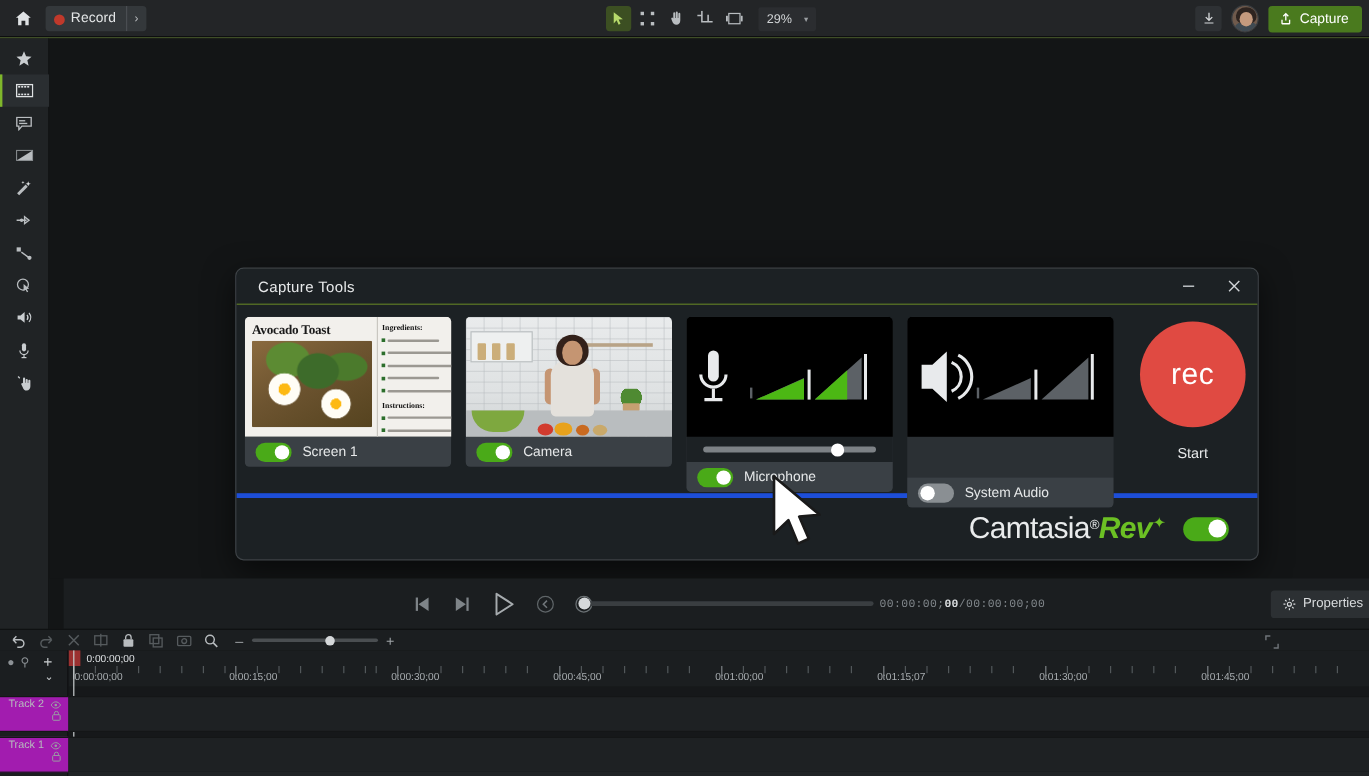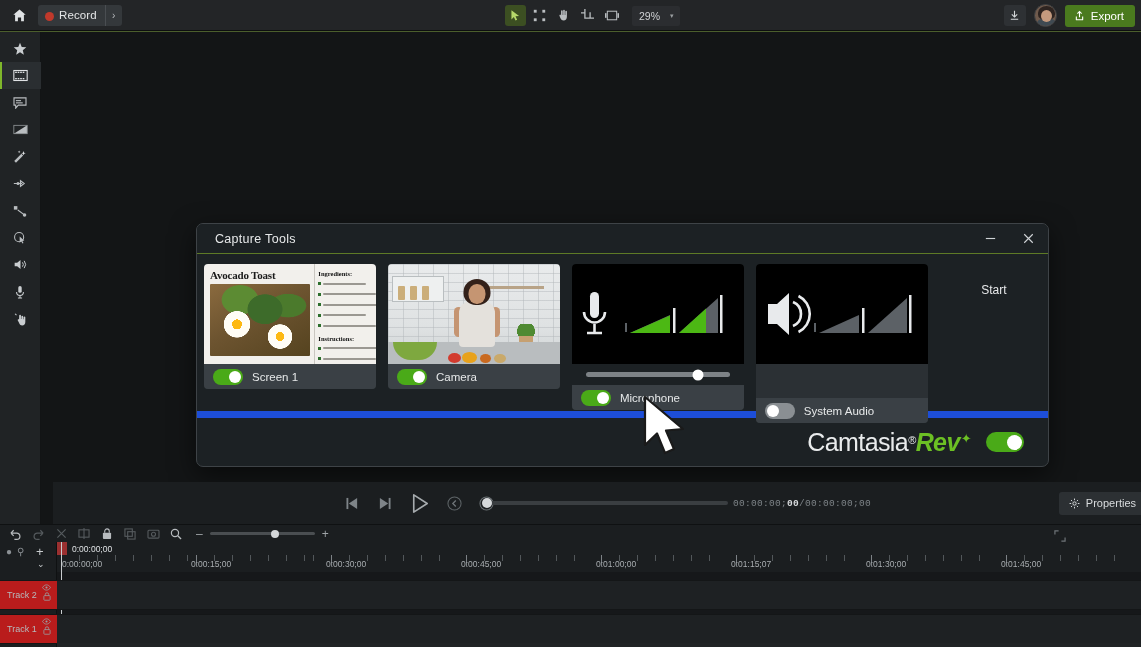--- a/index.html
+++ b/index.html
@@ -178,21 +178,21 @@
   .rec-col { width: 112px; display: flex; flex-direction: column; align-items: center; padding-top: 4px; }
   .rec-circle {
     width: 88px; height: 88px; border-radius: 50%; background: #e04a42;
     display: flex; align-items: center; justify-content: center;
     color: #fff; font-size: 25px; letter-spacing: .5px;
   }
   .rec-start { margin-top: 15px; font-size: 12px; color: #e7e9ea; }
 
   .dlg-foot {
     height: 55px; display: flex; align-items: center; justify-content: flex-end;
-    padding-right: 24px; gap: 16px; border-top: 7px solid #1d4ed8;
+    padding-right: 24px; gap: 16px; border-top: 4px solid #1d4ed8;
   }
   .brand { display: flex; align-items: baseline; font-size: 25px; letter-spacing: -.6px; }
   .brand .b1 { color: #e9ebec; font-weight: 300; }
   .brand .sup { color: #e9ebec; font-size: 11px; position: relative; top: -7px; }
   .brand .b2 { color: #6cc024; font-weight: 700; font-style: italic; }
   .brand .spark { color: #6cc024; font-size: 13px; position: relative; top: -8px; left: 1px; }
   .brand-toggle { width: 38px; height: 20px; border-radius: 10px; background: #4aaa18; position: relative; }
   .brand-toggle .knob { position: absolute; top: 2.5px; right: 2.5px; width: 15px; height: 15px; border-radius: 50%; background: #fff; }
 
   
@@ -233,21 +233,21 @@
 
   .tl-area { position: absolute; left: 0; top: 542px; width: 1141px; height: 105px; background: #16181a; }
   .tl-gutter { position: absolute; left: 0; top: 0; width: 57px; height: 105px; background: #1b1e20; border-right: 1px solid #0f1112; }
   .gut-tools { display: flex; align-items: center; gap: 5px; padding: 4px 0 0 6px; }
   .gut-ico { color: #8c9195; font-size: 10px; }
   .gut-plus { color: #c9cdcf; font-size: 13px; position: absolute; left: 36px; top: 2px; }
   .gut-caret { color: #c9cdcf; font-size: 9px; position: absolute; left: 37px; top: 17px; }
 
   .track-lbl {
     position: absolute; left: 0; width: 57px; height: 30px;
-    display: flex; align-items: center; background: #b91c1c;
+    display: flex; background: #a21caf;
     border-top: 1px solid #141617; border-bottom: 1px solid #141617;
   }
   .track-name { font-size: 9px; color: #b6babd; padding-left: 7px; }
   .track-icons { position: absolute; right: 6px; top: 3px; display: flex; flex-direction: column; gap: 1px; align-items: center; }
 
   .ruler { position: absolute; left: 57px; top: 0; width: 1084px; height: 30px; background: #1b1e20; }
   .tick { position: absolute; top: 13px; width: 1px; background: #52575a; }
   .tick.major { height: 11px; background: #7d8286; }
   .tick.minor { height: 6px; }
   .rlabel { position: absolute; top: 17px; font-size: 8.5px; color: #a9aeb1; }
@@ -333,21 +333,21 @@
       </div>
       <div class="avatar">
         <span class="body"></span>
         <span class="hair"></span>
         <span class="face"></span>
       </div>
       <div class="export-btn">
         <svg width="11" height="11" viewBox="0 0 16 16">
           <path d="M8 1 4.4 4.6l1.1 1.1 1.7-1.7v6.4h1.6V4l1.7 1.7 1.1-1.1zM2.6 9.5V14a1 1 0 0 0 1 1h8.8a1 1 0 0 0 1-1V9.5h-1.6V13.4H4.2V9.5z" fill="#fff"></path>
         </svg>
-        <span>Export</span>
+        <span>Capture</span>
       </div>
     </div>
   </div>
   <div class="green-rule"></div>
 
   <div class="sidebar">
     <div class="side-item">
       <svg width="14" height="14" viewBox="0 0 16 16">
         <path d="M8 .8 10 5.6l5.2.4-4 3.4 1.2 5.1L8 11.8 3.6 14.5l1.2-5.1-4-3.4 5.2-.4z" fill="#c9cdd0"></path>
       </svg>
@@ -578,20 +578,21 @@
           </div>
           <div class="src-foot" style="margin-top:34px">
             <div class="toggle off">
                 <span class="knob"></span>
               </div>
             <span class="src-label">System Audio</span>
           </div>
         </div>
 
         <div class="rec-col">
+          <div class="rec-circle">rec</div>
           <div class="rec-start">Start</div>
         </div>
       </div>
 
       <div class="dlg-foot">
         <div class="brand">
           <span class="b1">Camtasia</span>
           <span class="sup">®</span>
           <span class="b2">Rev</span>
           <span class="spark">✦</span>

